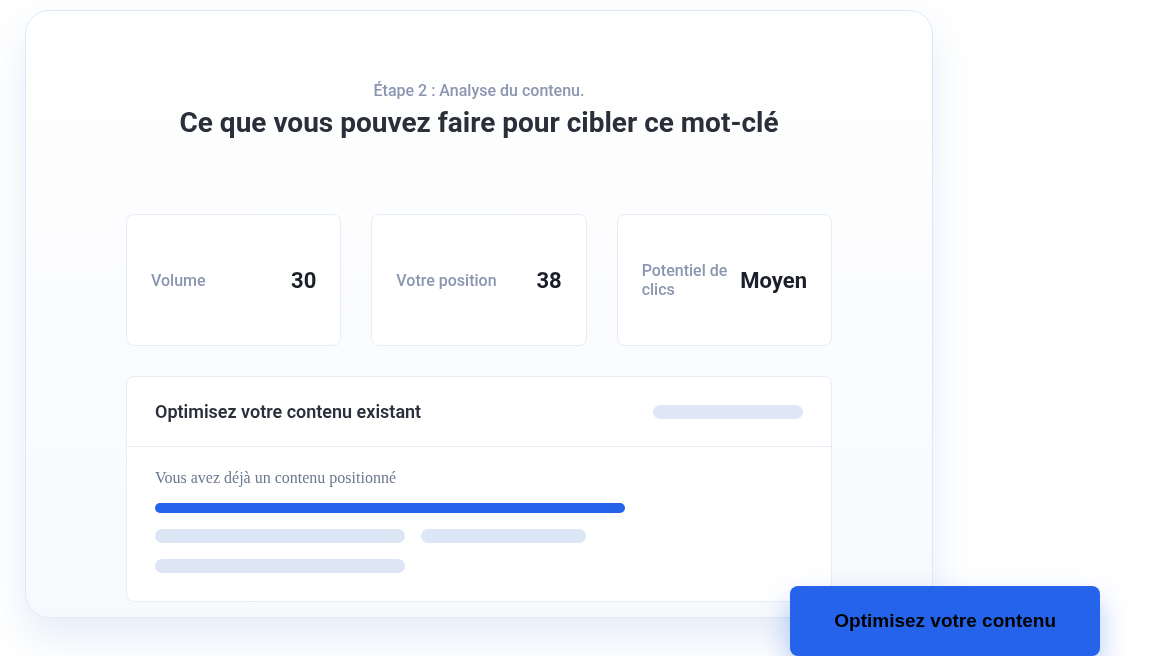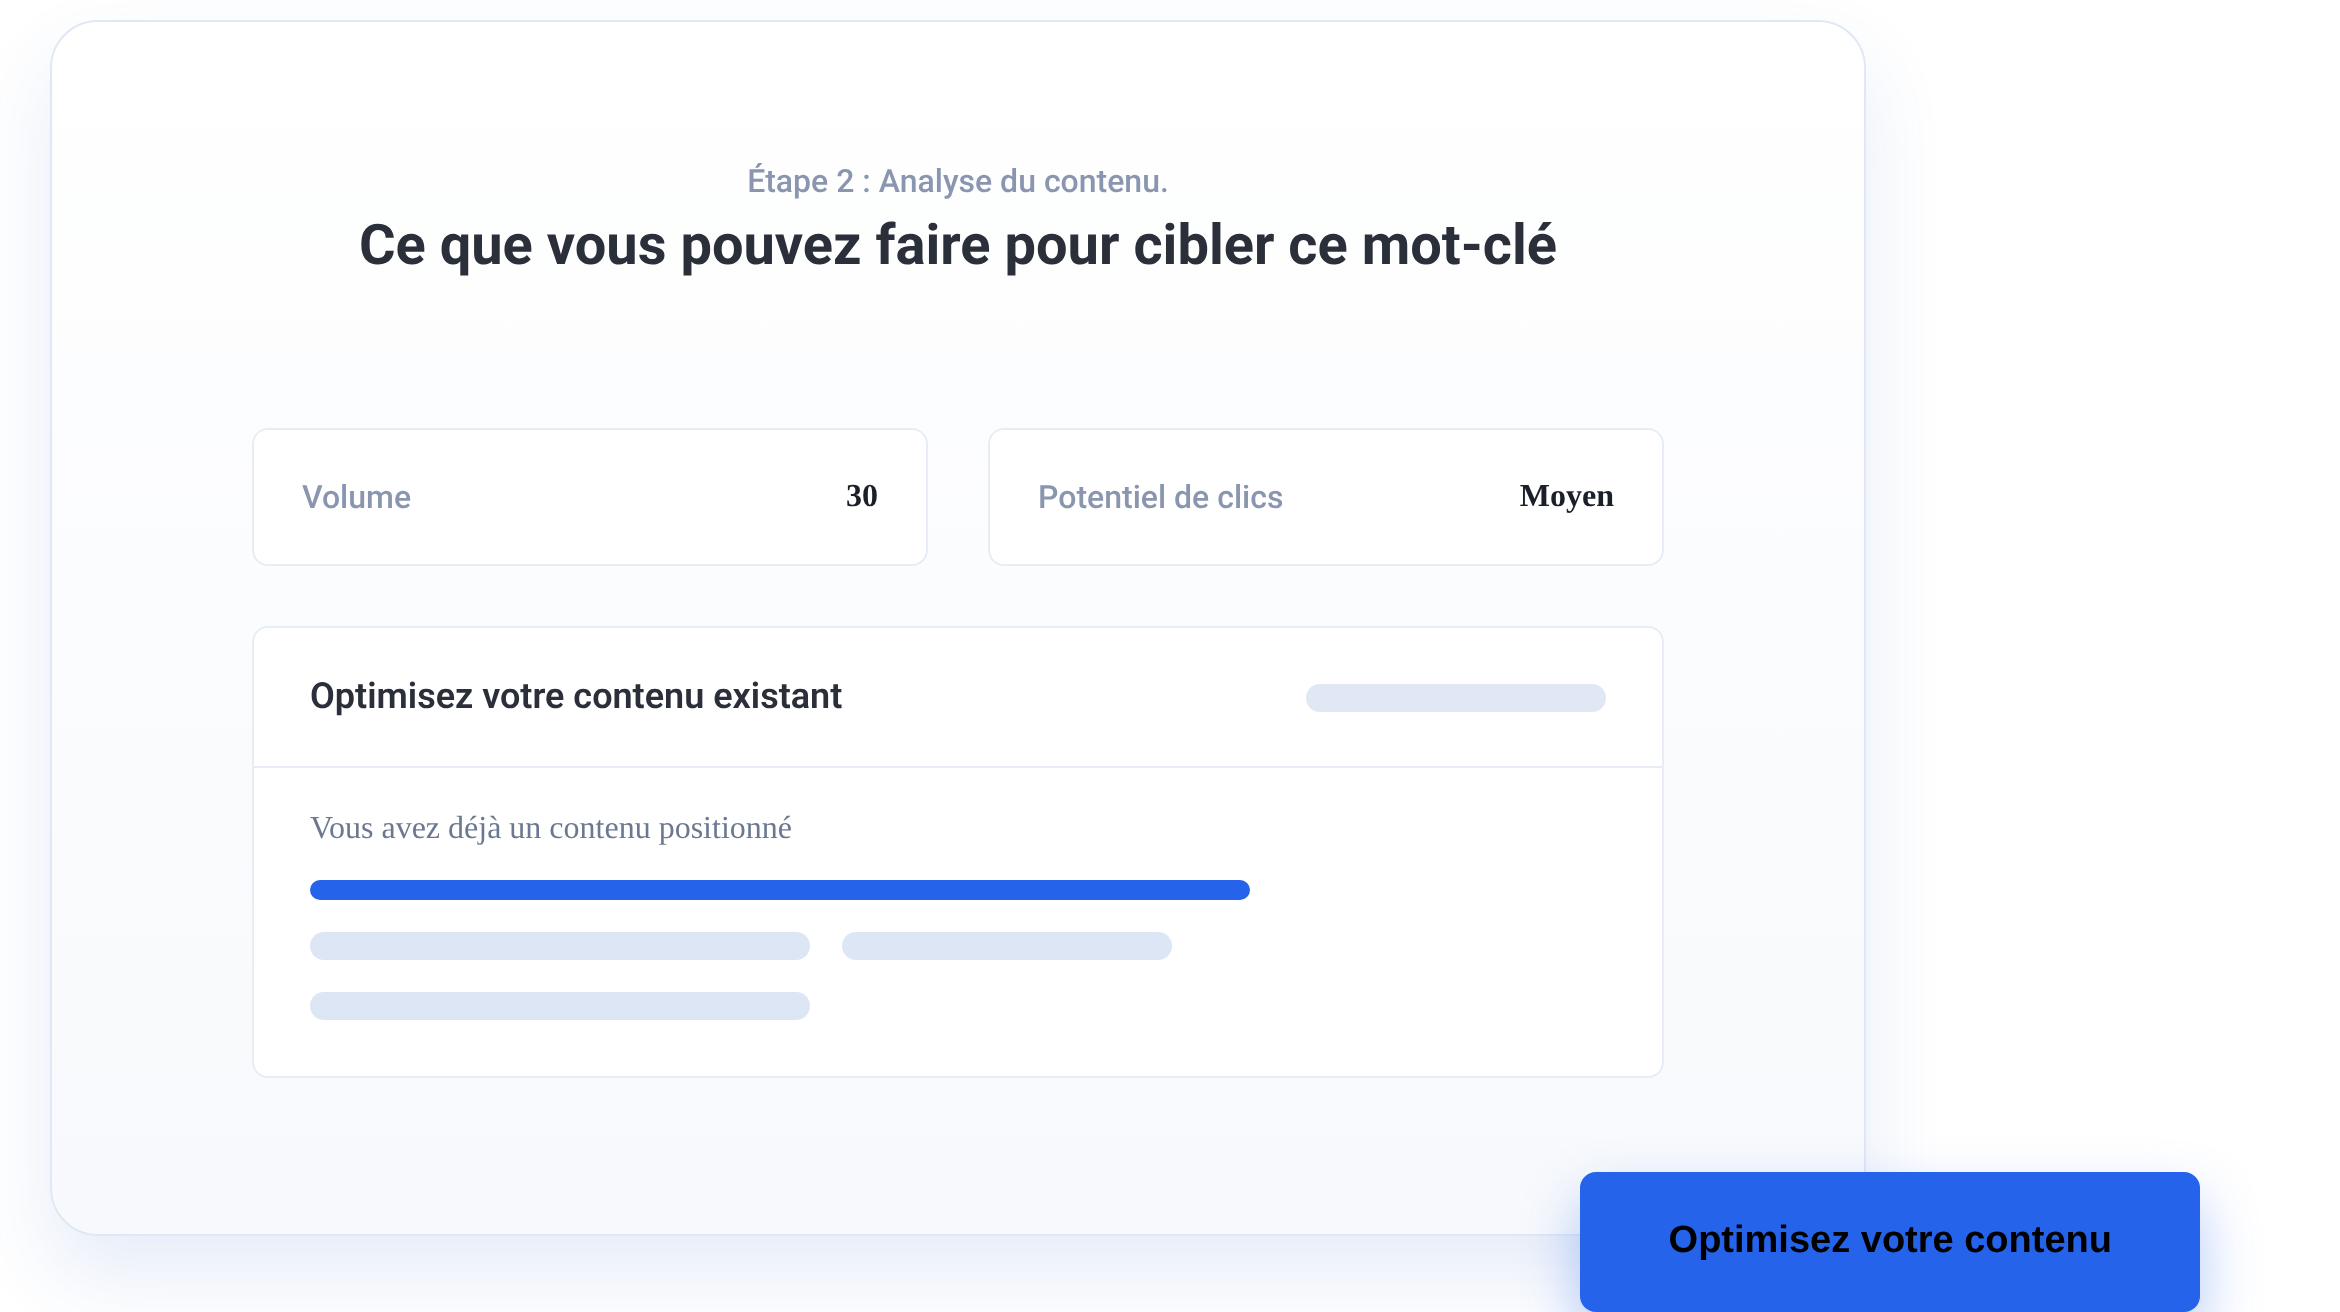--- a/index.html
+++ b/index.html
@@ -43,35 +43,34 @@
     .stats-row {
       display: flex;
       gap: 30px;
       margin-bottom: 30px;
     }
     .stat-card {
       flex: 1;
       background: #fff;
       border: 1px solid #e8edf5;
       border-radius: 8px;
-      padding: 24px 24px;
+      padding: 46px 24px;
       display: flex;
       justify-content: space-between;
       align-items: center;
     }
     .stat-label {
       color: #8a96b0;
       font-size: 16px;
       font-weight: 500;
     }
     .stat-value {
       color: #1a1f2a;
-      font-size: 16px;
+      font-size: 22px;
       font-weight: 700;
-      font-family: Liberation Serif, serif;
     }
     .content-panel {
       background: #fff;
       border: 1px solid #e8edf5;
       border-radius: 8px;
       overflow: hidden;
     }
     .panel-header {
       display: flex;
       justify-content: space-between;
@@ -142,20 +141,24 @@
 <div class="main-card">
   <div class="step-label">Étape 2 : Analyse du contenu.</div>
   <h1 class="main-title">Ce que vous pouvez faire pour cibler ce mot-clé</h1>
 
   <div class="stats-row">
     <div class="stat-card">
       <span class="stat-label">Volume</span>
       <span class="stat-value">30</span>
     </div>
     <div class="stat-card">
+      <span class="stat-label">Votre position</span>
+      <span class="stat-value">38</span>
+    </div>
+    <div class="stat-card">
       <span class="stat-label">Potentiel de clics</span>
       <span class="stat-value">Moyen</span>
     </div>
   </div>
 
   <div class="content-panel">
     <div class="panel-header">
       <span class="panel-title">Optimisez votre contenu existant</span>
       <span class="header-placeholder"></span>
     </div>

